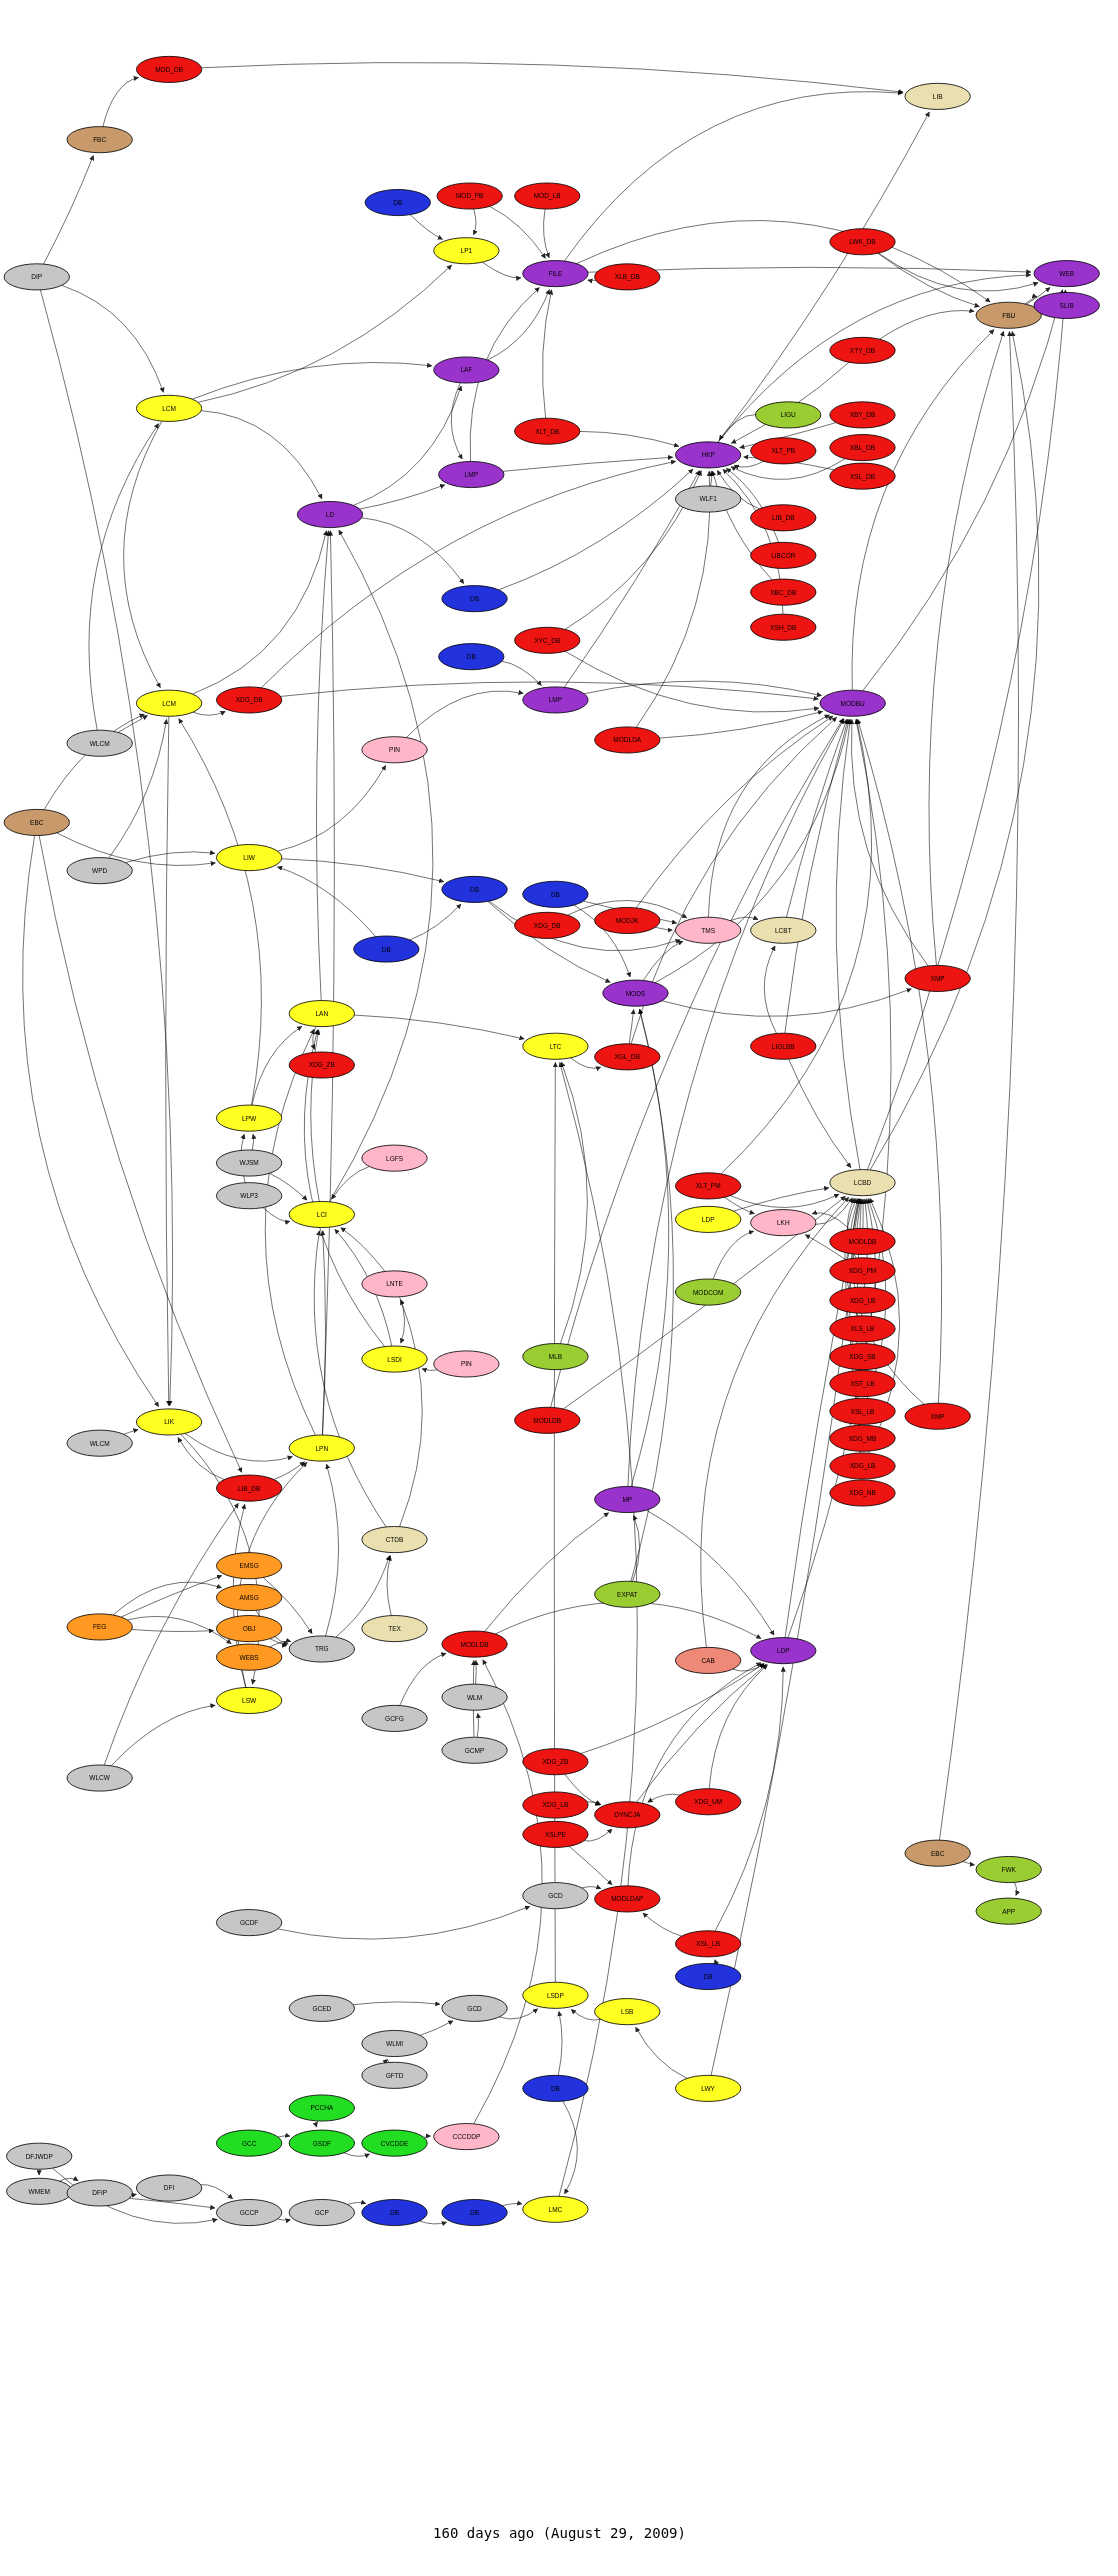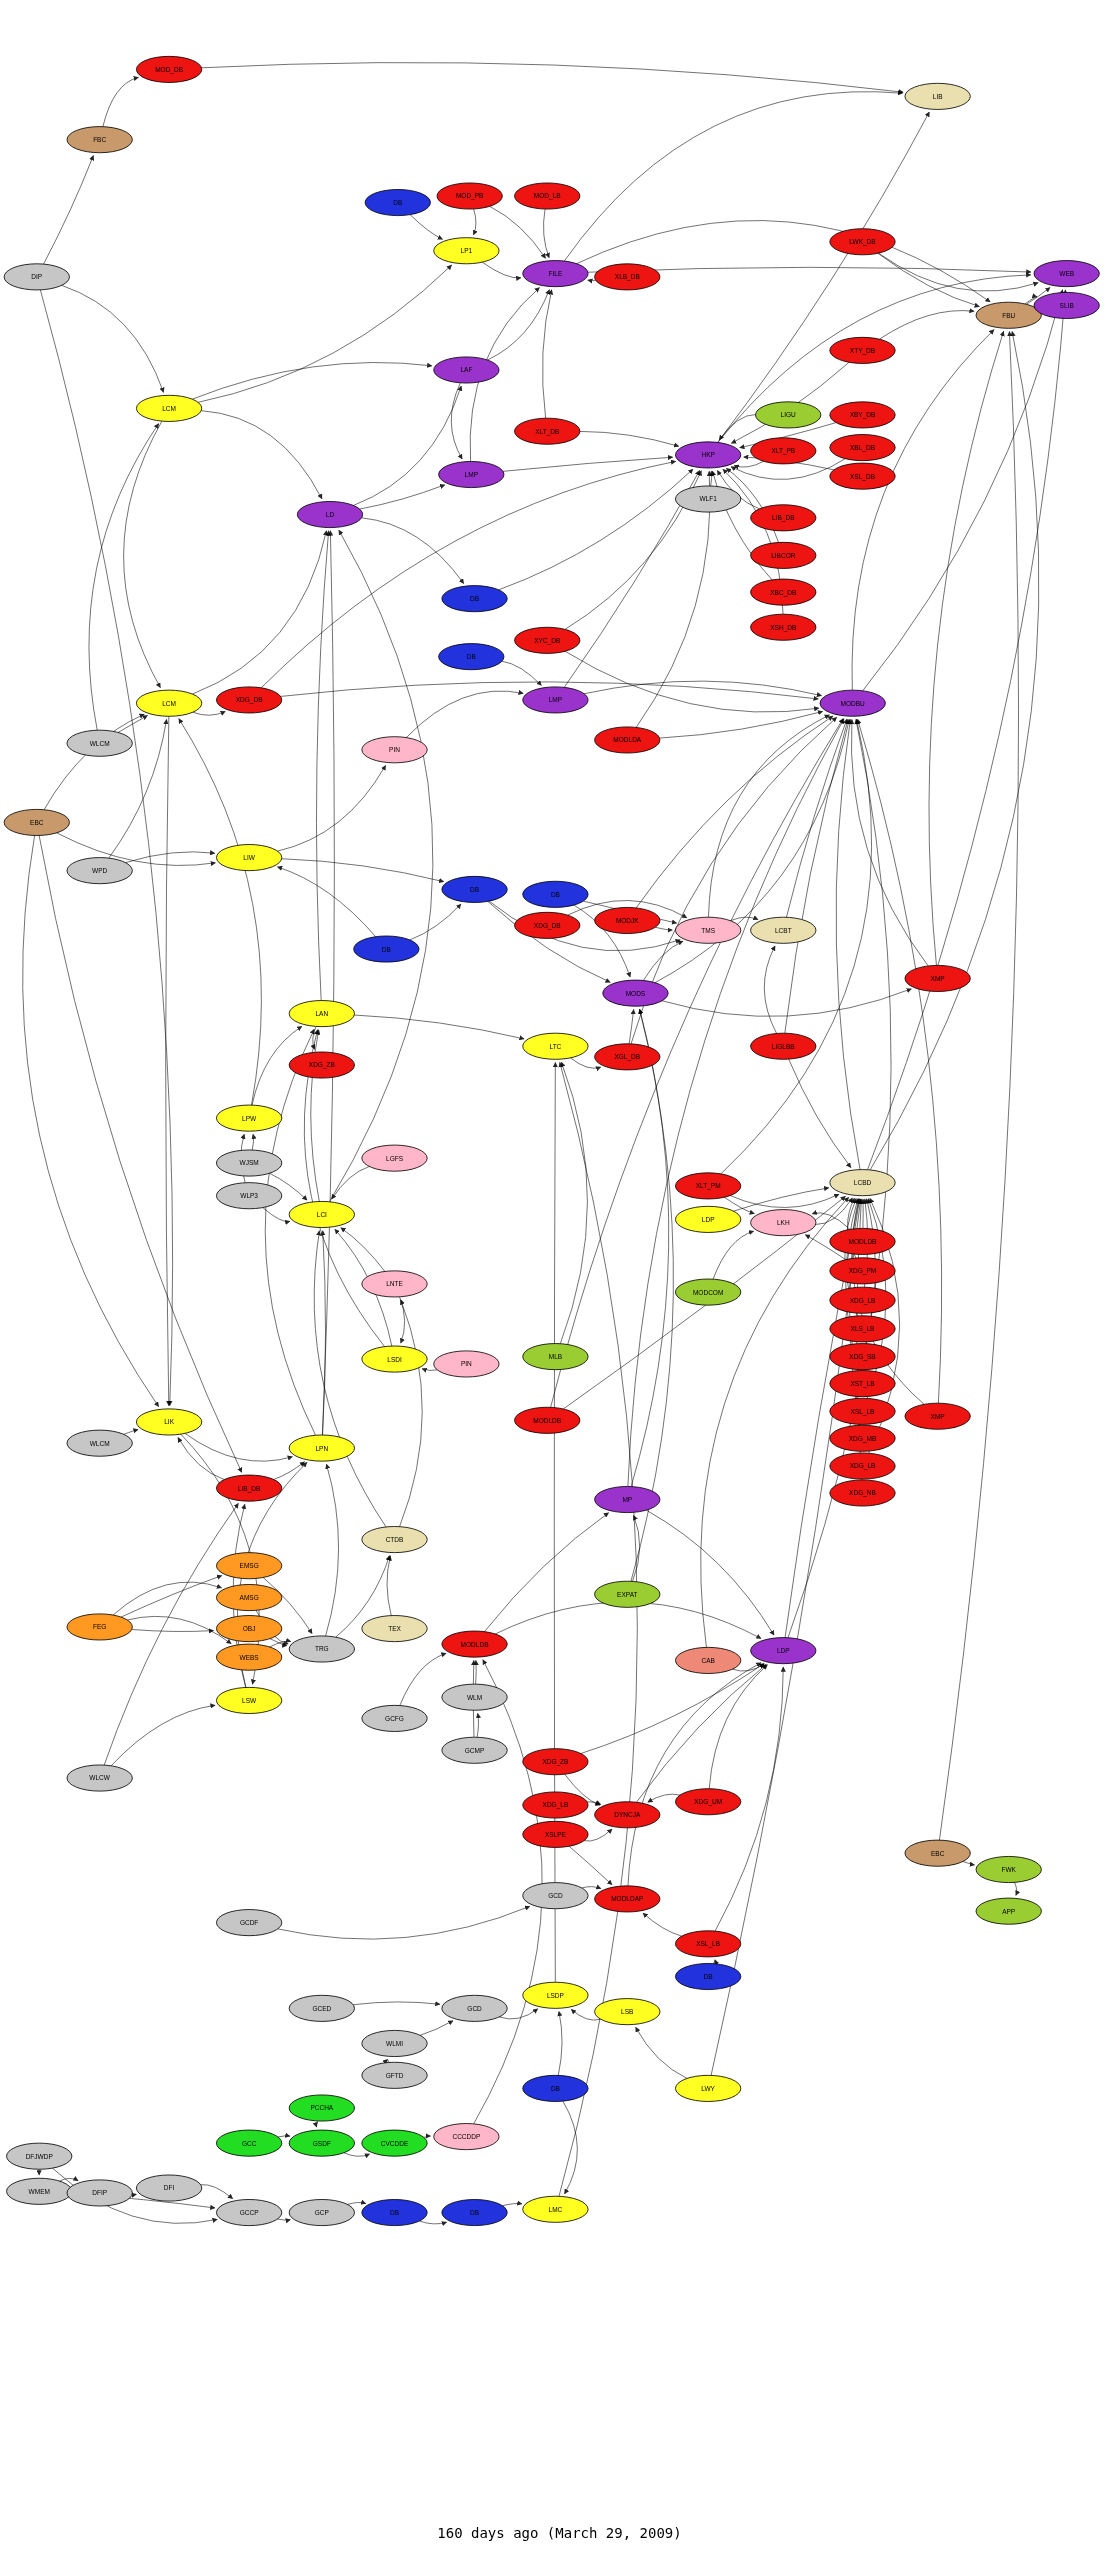--- a/index.html
+++ b/index.html
@@ -801,15 +801,15 @@
       </g>
       <g>
         <ellipse cx="581" cy="2709" rx="40" ry="16" fill="#2233dd" class="node"></ellipse>
         <text x="581" y="2712" class="nlabel">DB</text>
       </g>
       <g>
         <ellipse cx="680" cy="2705" rx="40" ry="16" fill="#ffff22" class="node"></ellipse>
         <text x="680" y="2708" class="nlabel">LMC</text>
       </g>
     </svg>
-  <div class="caption">160 days ago (March 29, 2009)</div>
+  <div class="caption">160 days ago (August 29, 2009)</div>
 </div>
 
 
 </body></html>

